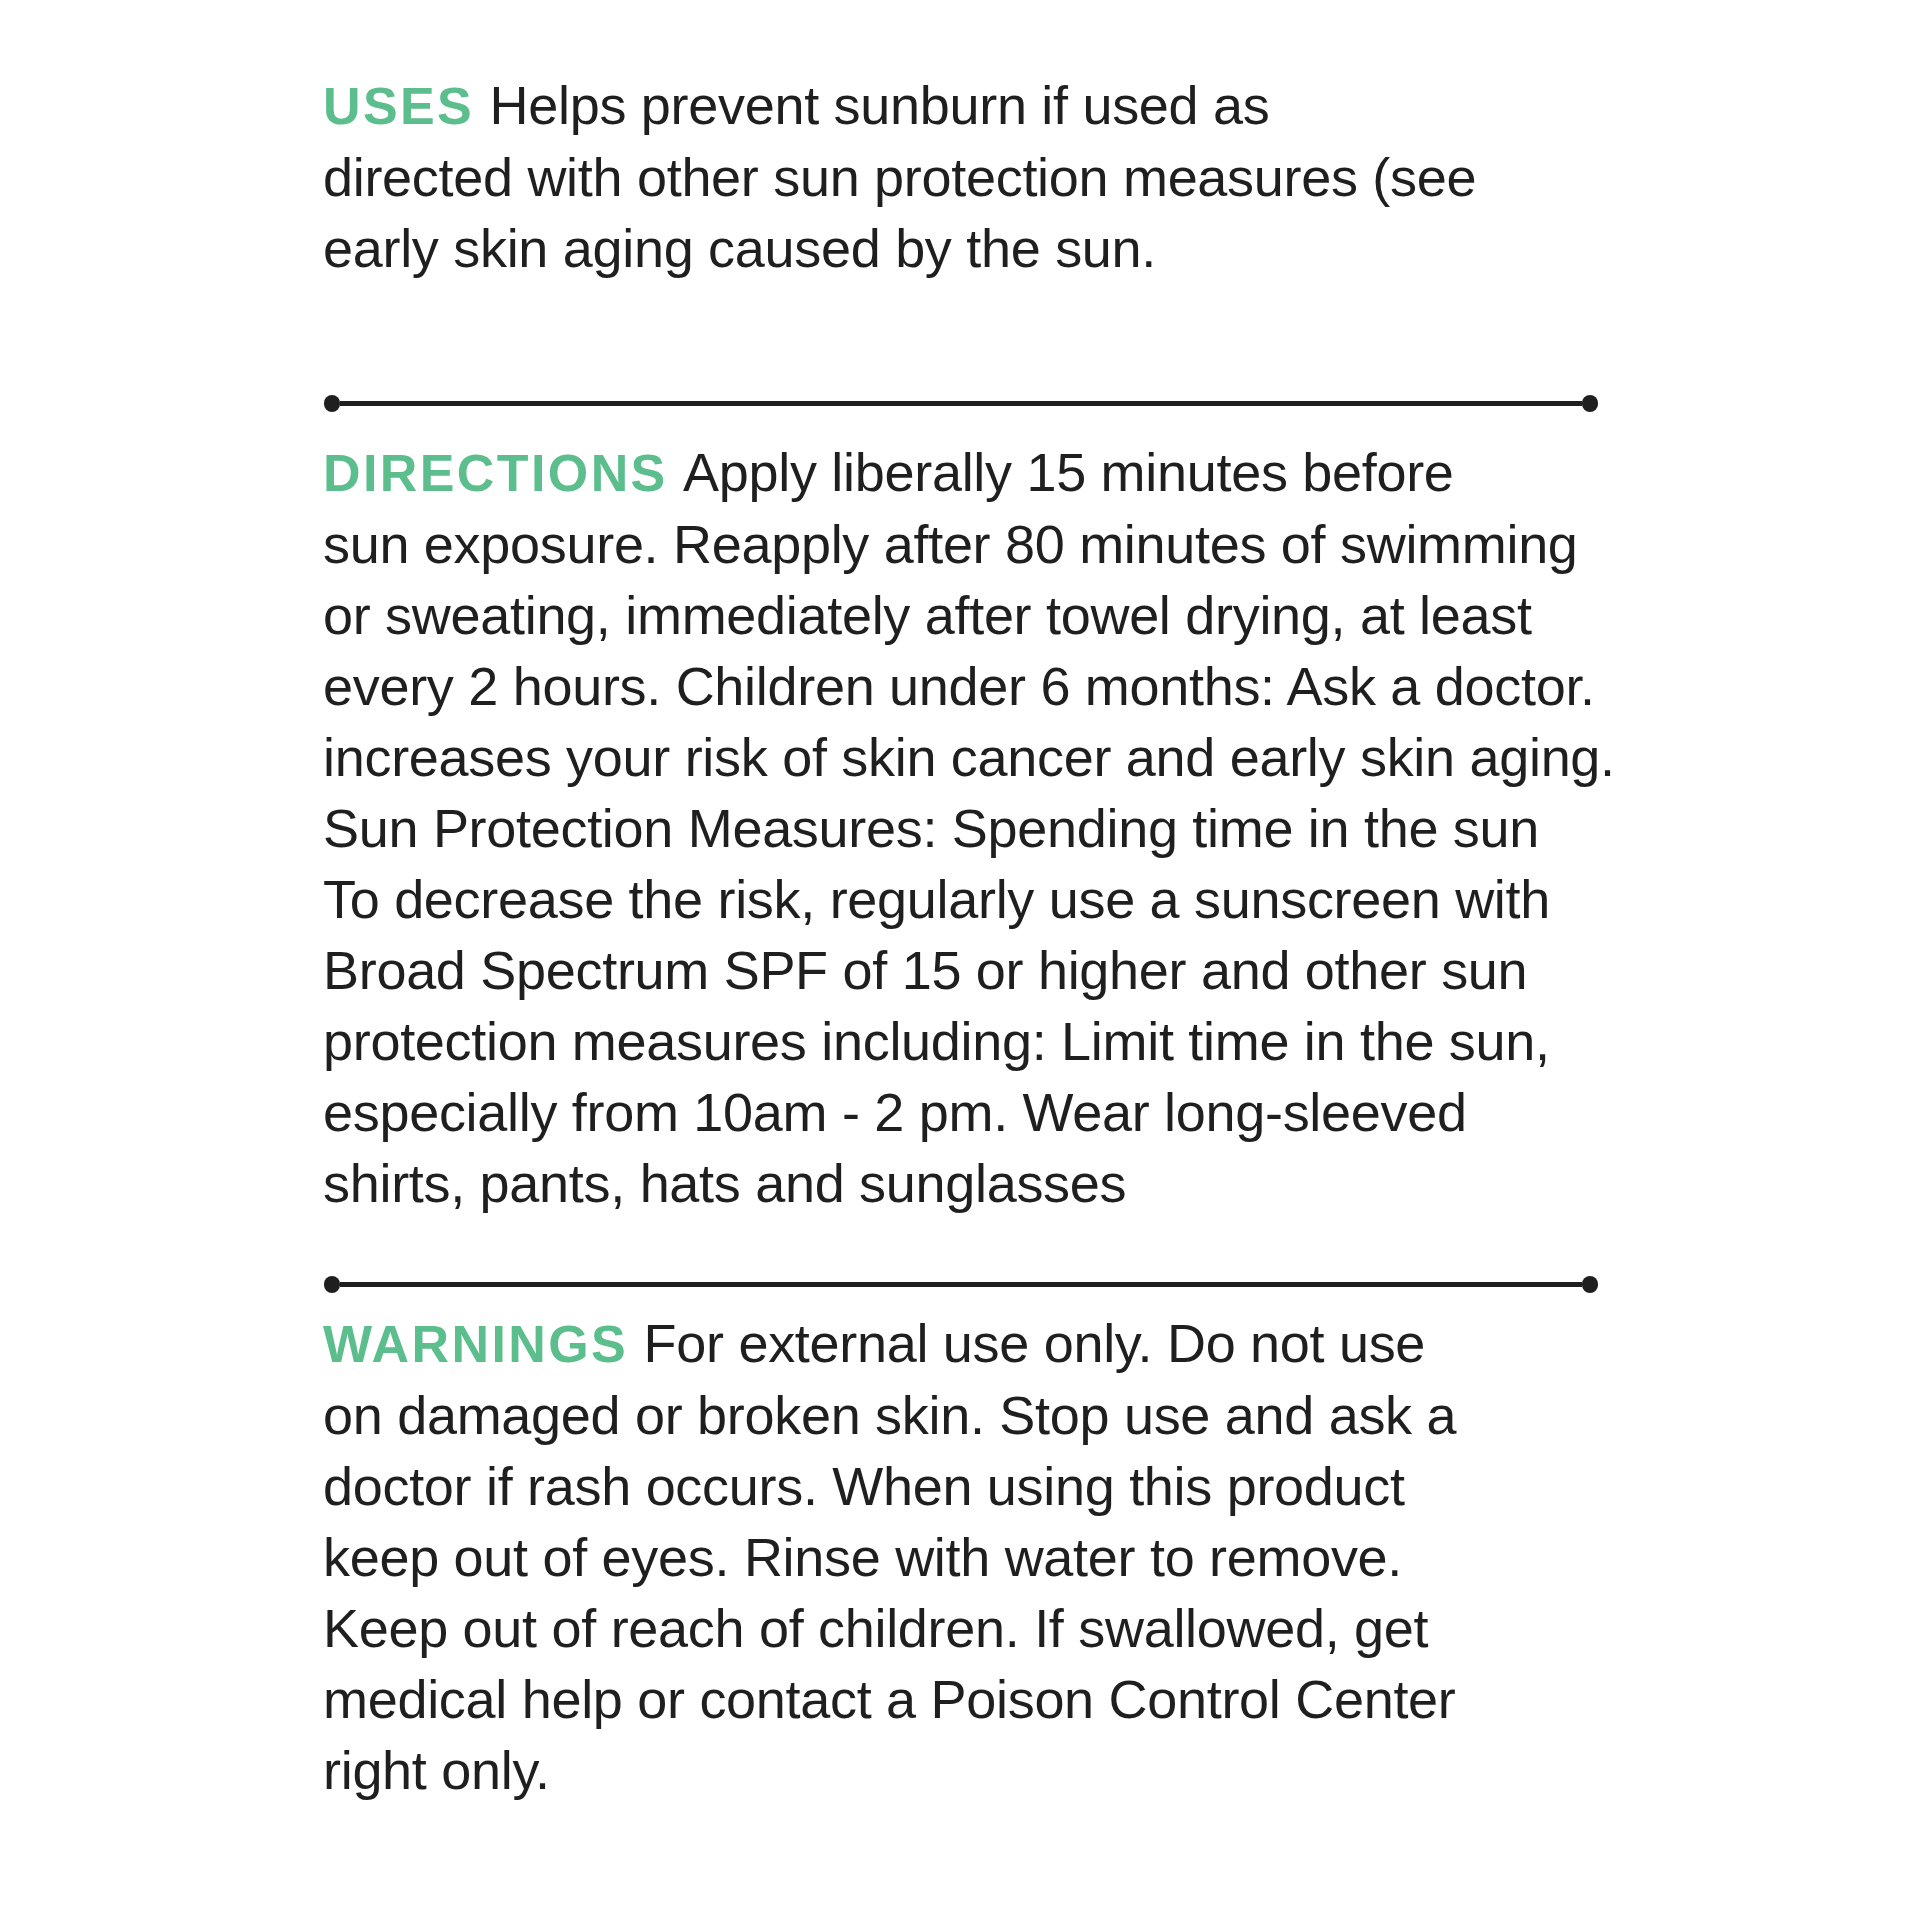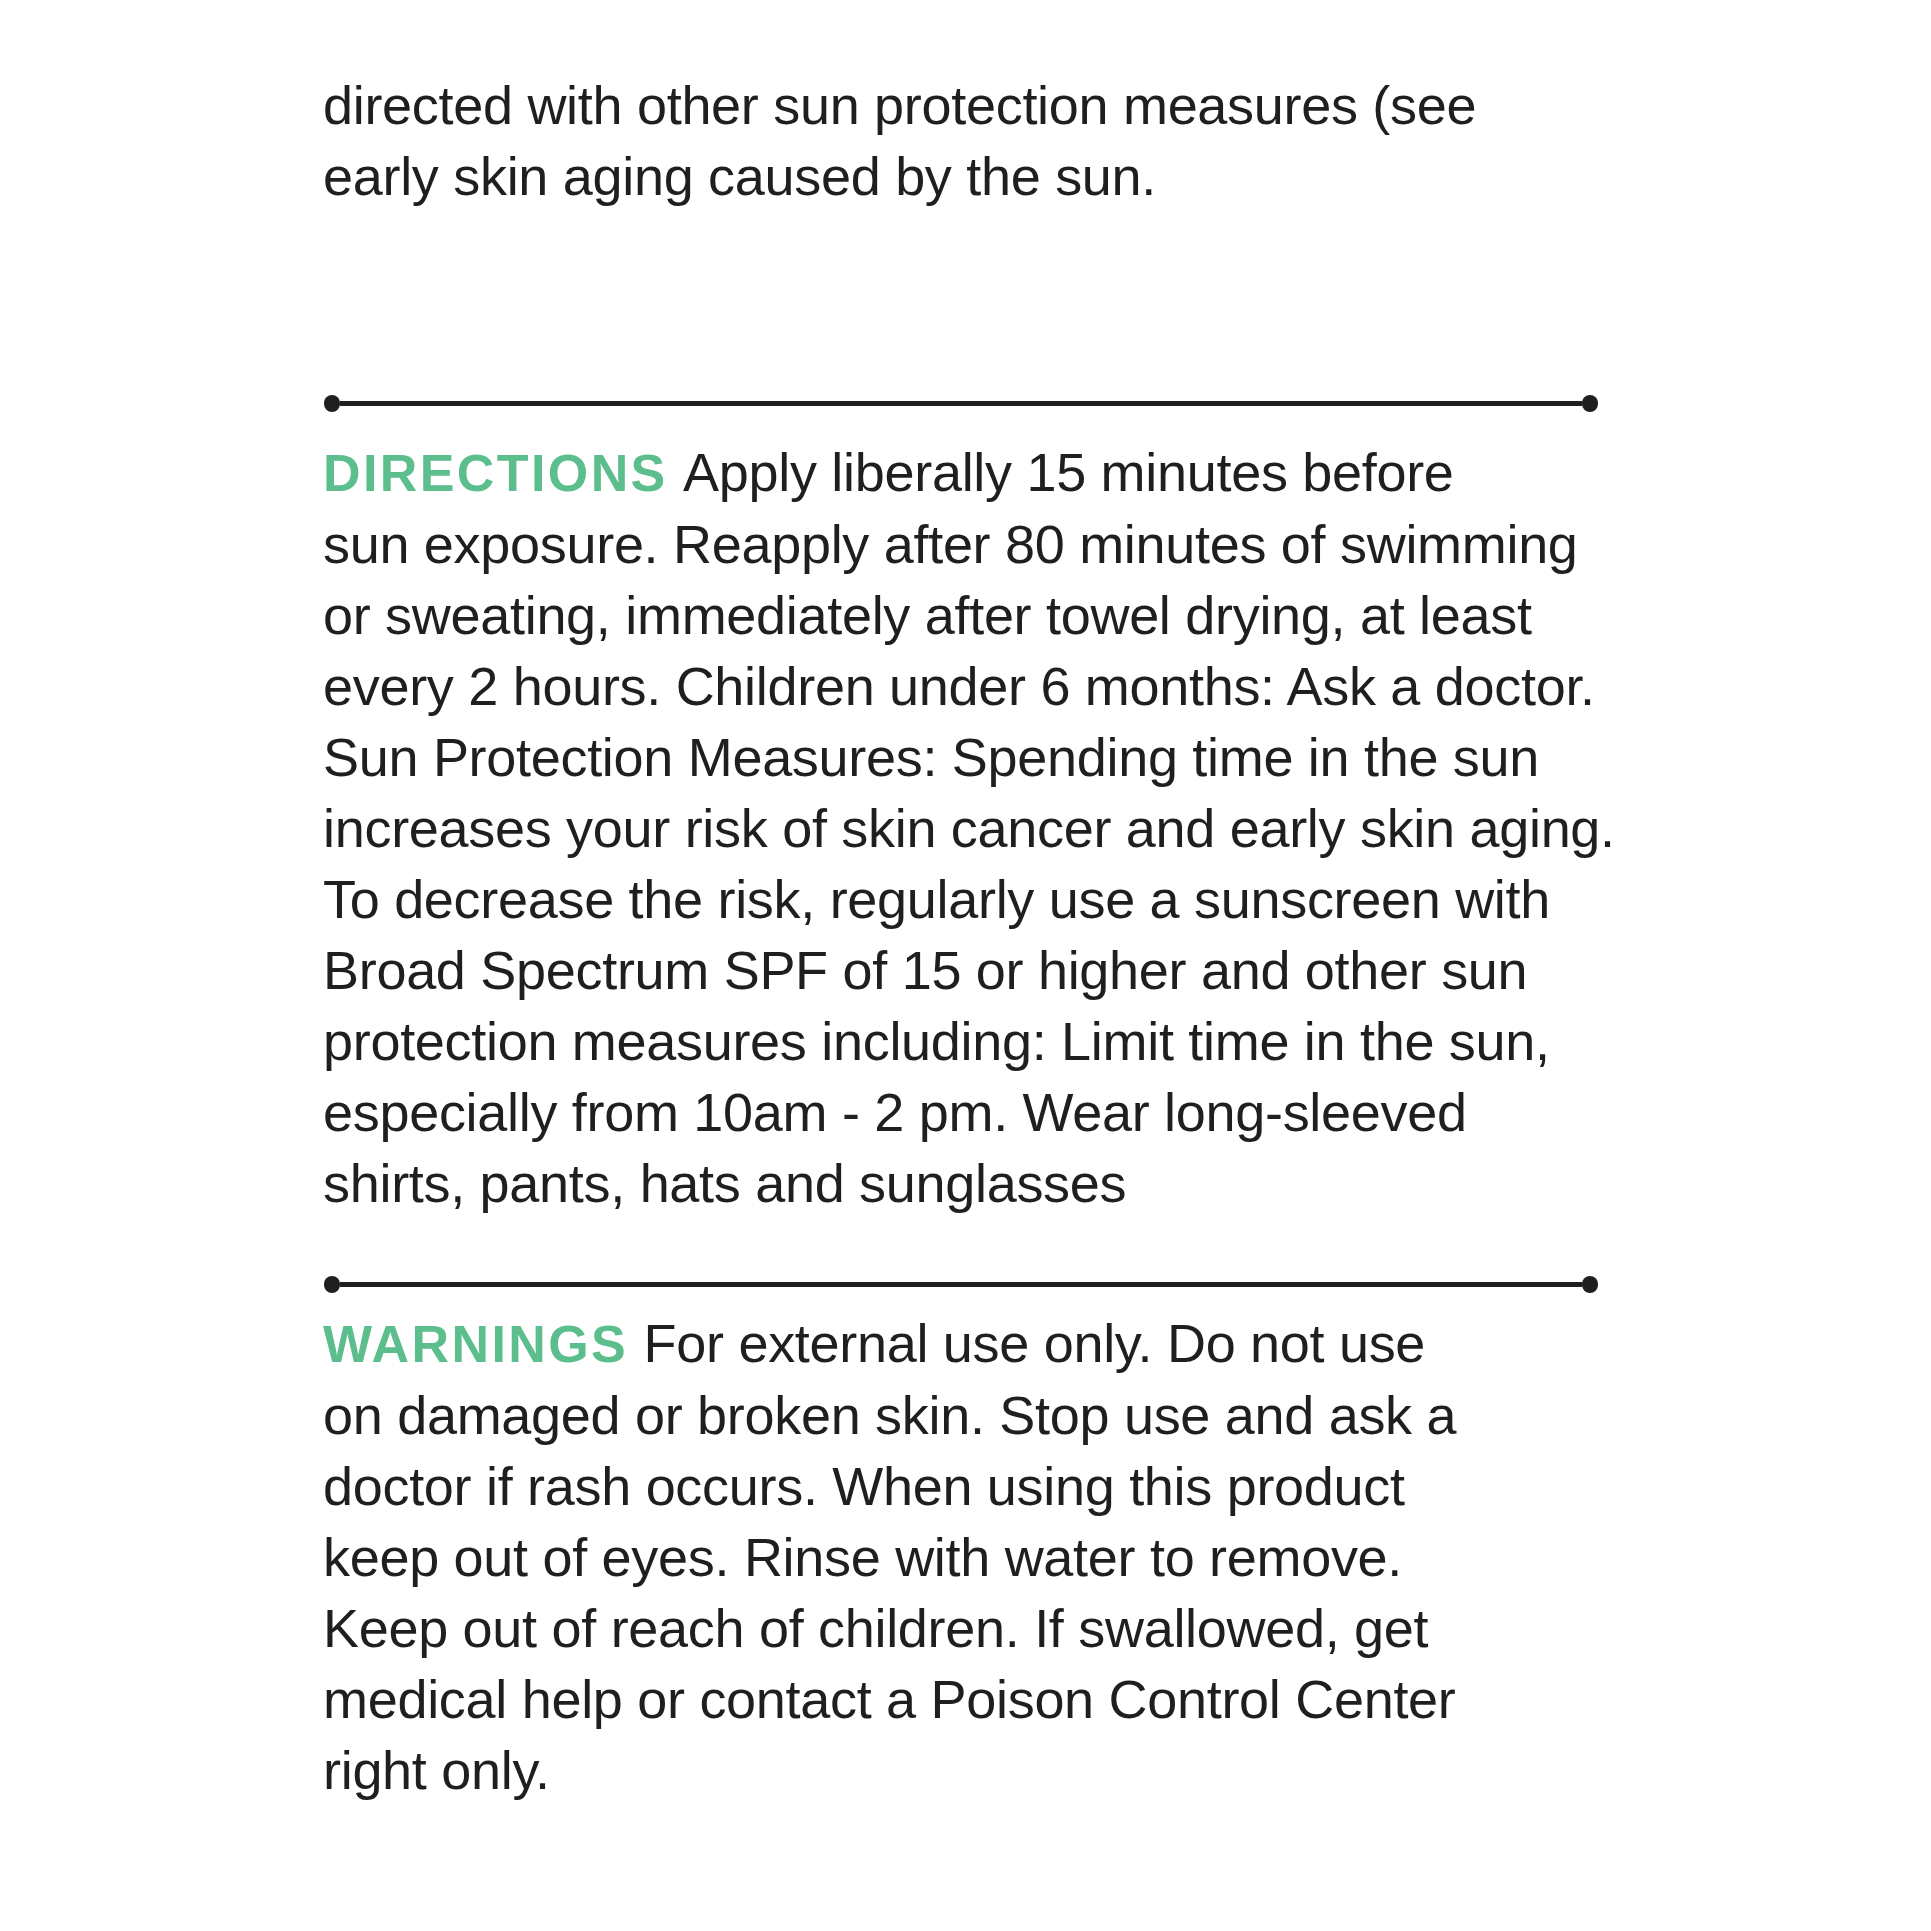--- a/index.html
+++ b/index.html
@@ -61,39 +61,42 @@
   .pos-directions  { top: 437px; }
   .pos-divider2    { top: 1274px; }
   .pos-warnings    { top: 1308px; }
 </style>
 </head>
 <body>
 
 <div class="page">
 
   <section class="section pos-uses">
+    <div class="line">
+      <span class="heading">USES</span><span>Helps prevent sunburn if used as</span>
+    </div>
     <div class="line">directed with other sun protection measures (see</div>
     <div class="line">early skin aging caused by the sun.</div>
   </section>
 
   <div class="divider pos-divider1">
     <span class="dot"></span>
     <span class="rule"></span>
     <span class="dot"></span>
   </div>
 
   <section class="section pos-directions">
     <div class="line">
       <span class="heading">DIRECTIONS</span><span>Apply liberally 15 minutes before</span>
     </div>
     <div class="line">sun exposure. Reapply after 80 minutes of swimming</div>
     <div class="line">or sweating, immediately after towel drying, at least</div>
     <div class="line">every 2 hours. Children under 6 months: Ask a doctor.</div>
+    <div class="line">increases your risk of skin cancer and early skin aging.</div>
     <div class="line">Sun Protection Measures: Spending time in the sun</div>
-    <div class="line">increases your risk of skin cancer and early skin aging.</div>
     <div class="line">To decrease the risk, regularly use a sunscreen with</div>
     <div class="line">Broad Spectrum SPF of 15 or higher and other sun</div>
     <div class="line">protection measures including: Limit time in the sun,</div>
     <div class="line">especially from 10am - 2 pm. Wear long-sleeved</div>
     <div class="line">shirts, pants, hats and sunglasses</div>
   </section>
 
   <div class="divider pos-divider2">
     <span class="dot"></span>
     <span class="rule"></span>

